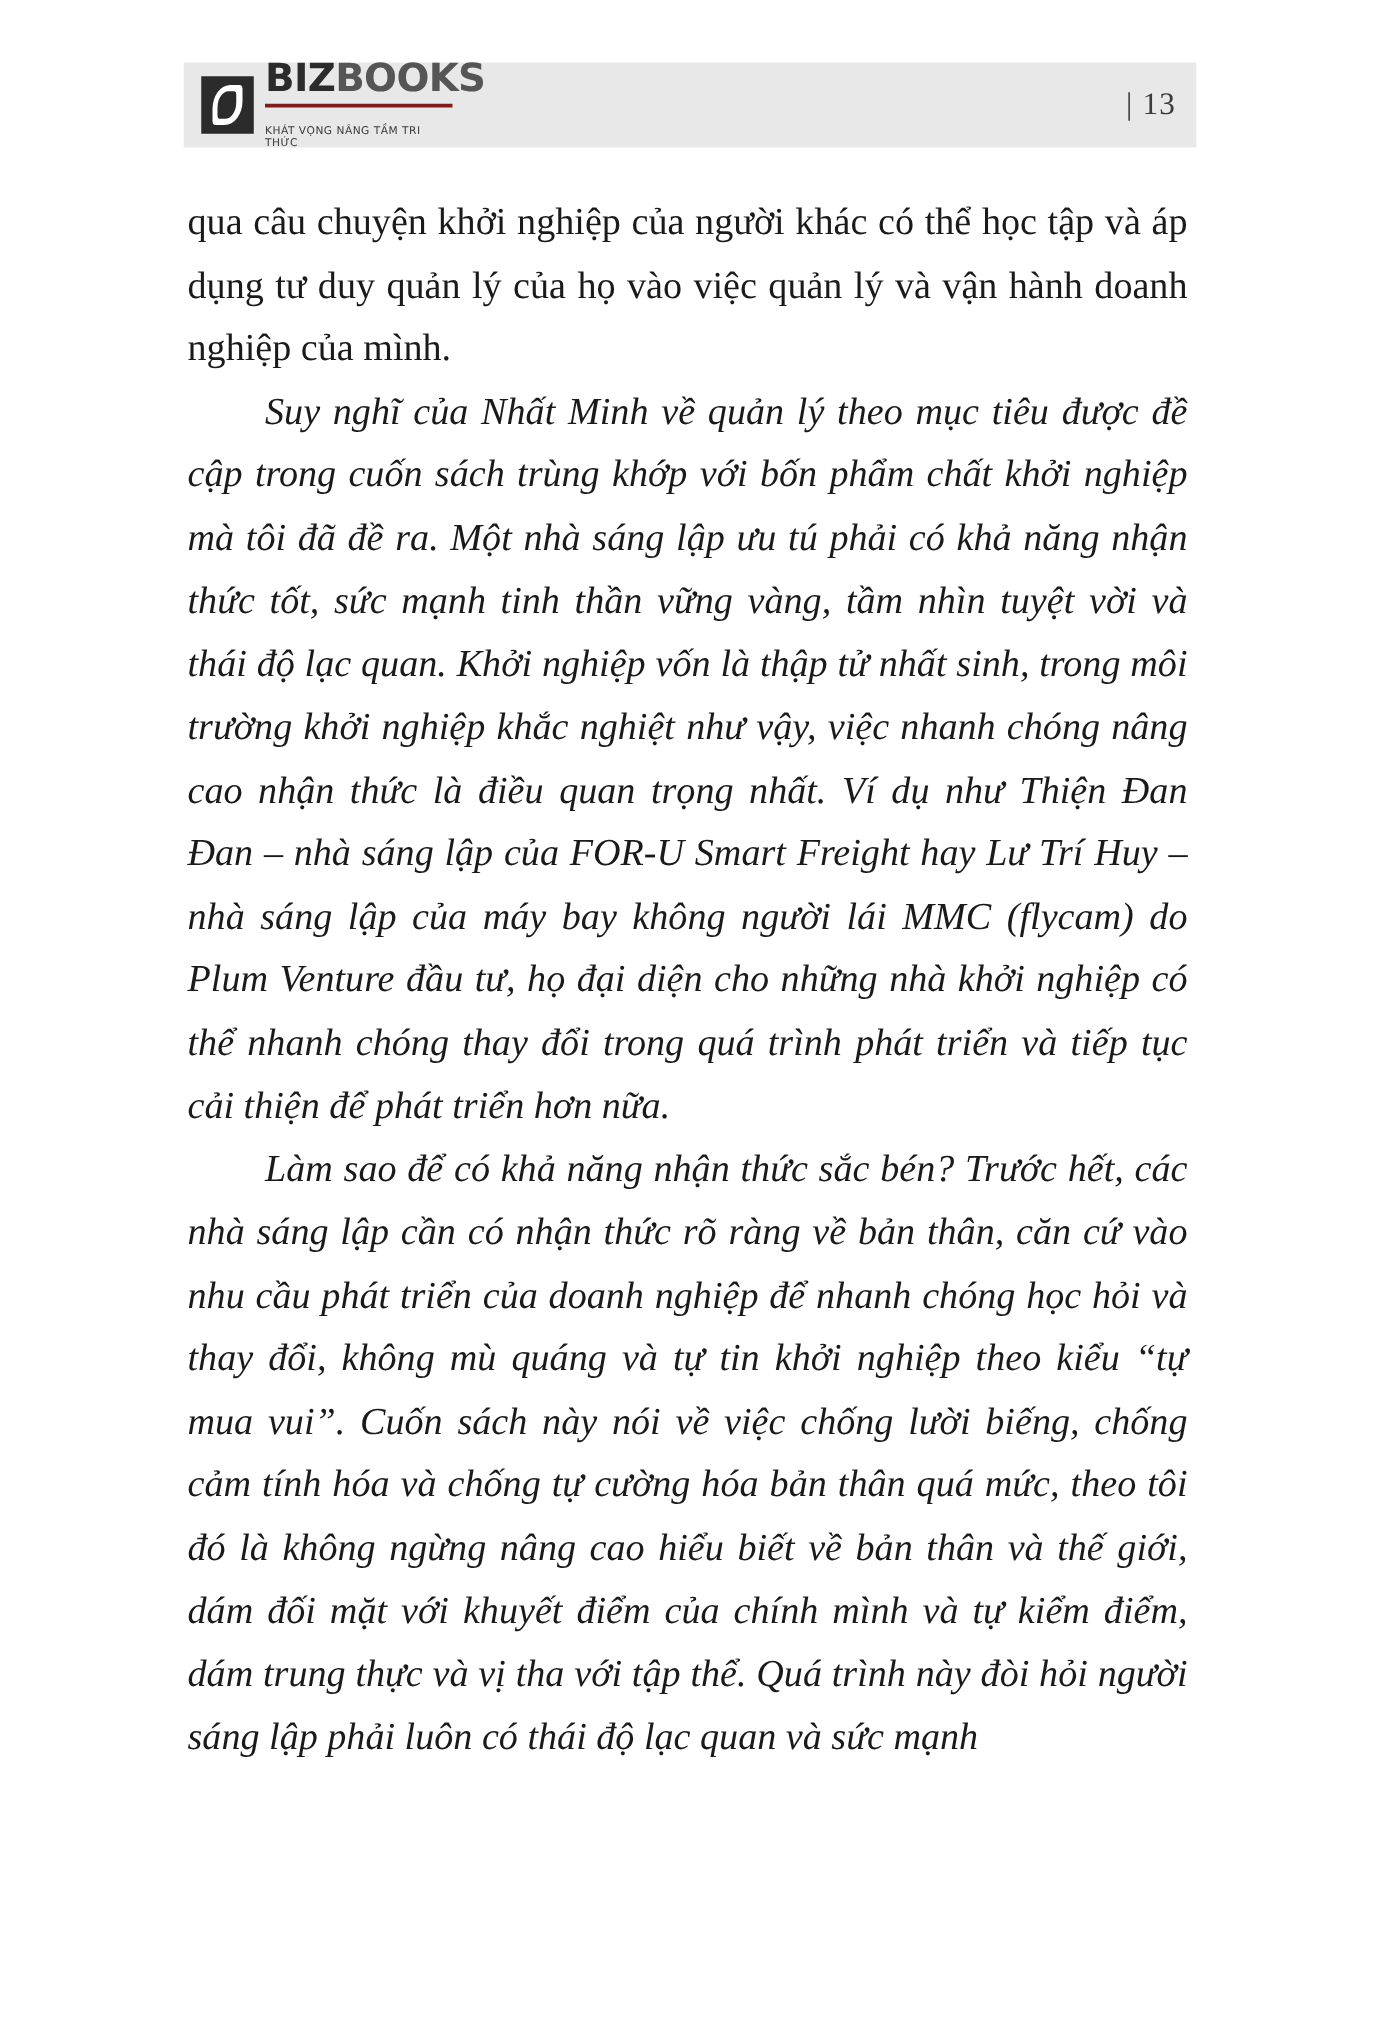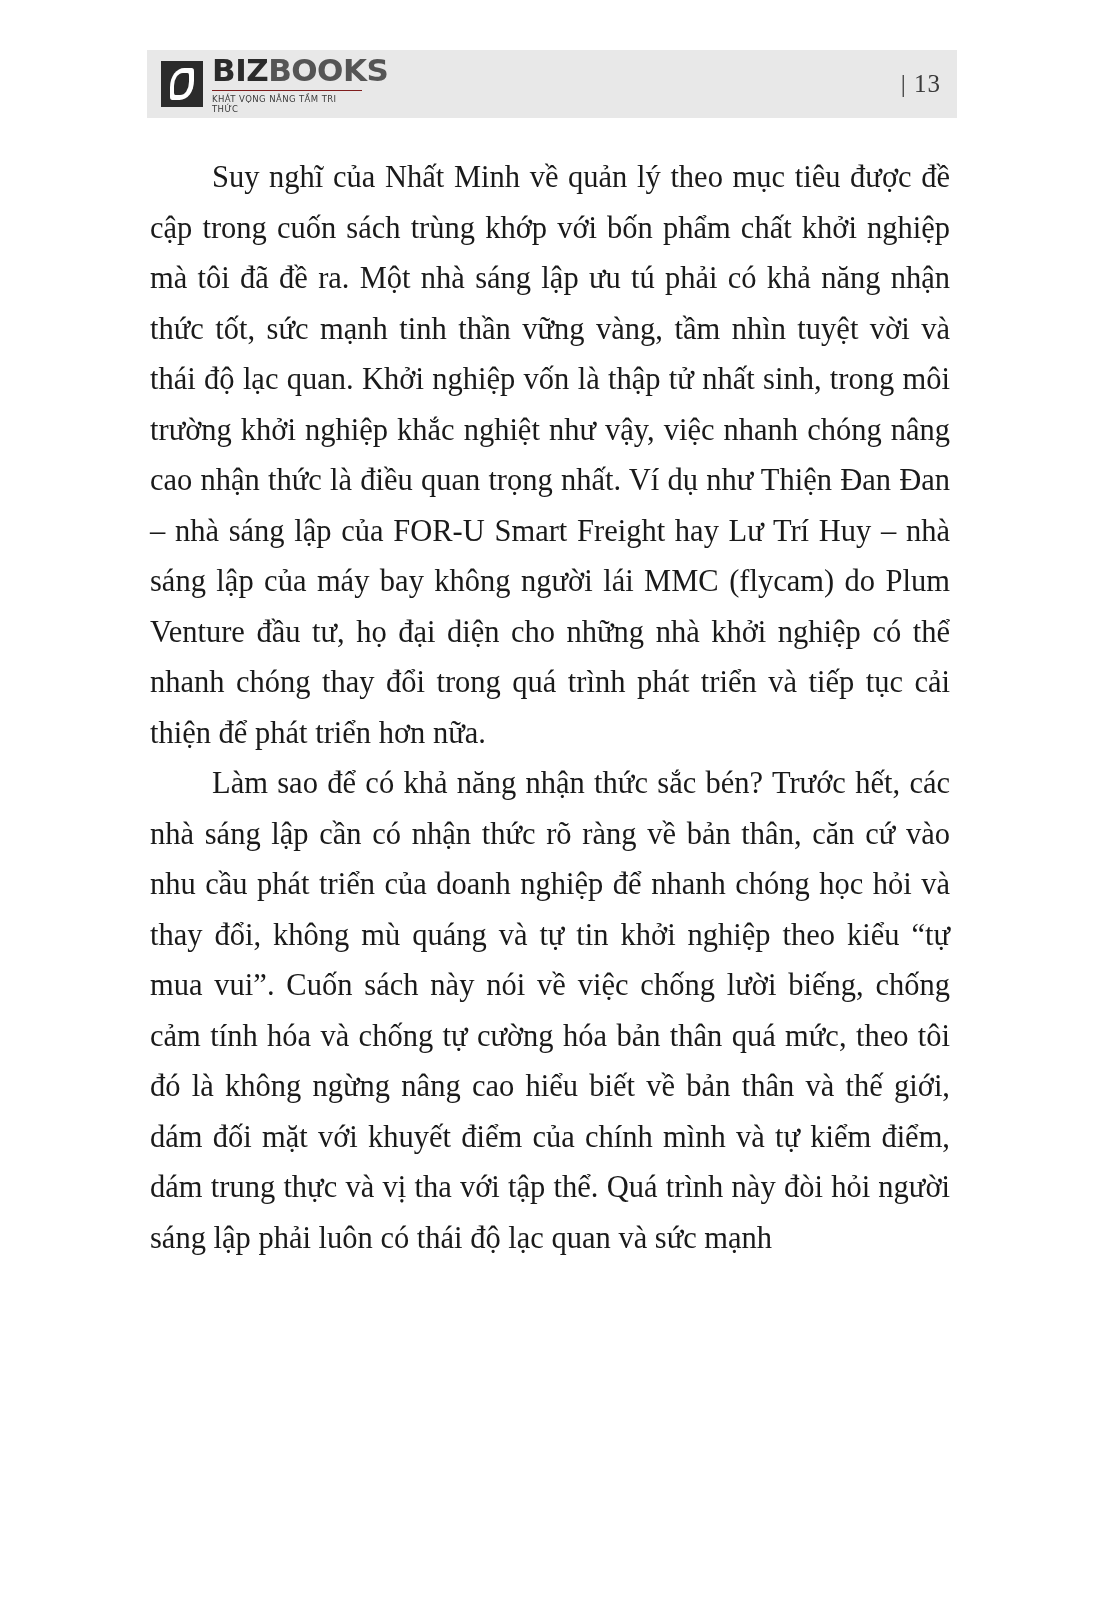--- a/index.html
+++ b/index.html
@@ -74,22 +74,22 @@
     color: #2b2b2b;
   }
   .logo-word .biz { color: #2b2b2b; }
   .logo-word .books { color: #555555; }
   .logo-tag {
     font-family: "DejaVu Sans", sans-serif;
     font-size: 8.5px;
     letter-spacing: 0.4px;
     color: #3a3a3a;
     margin-top: 4px;
-    border-top: 1px solid #7f1d1d;
-    padding-top: 3px;
+    border-top: 3px solid #7f1d1d;
+    padding-top: 14px;
     width: 150px;
   }
   .page-number {
     margin-left: auto;
     margin-right: 16px;
     font-family: "Liberation Serif", serif;
     font-size: 25px;
     color: #3b3b3b;
     letter-spacing: 1px;
   }
@@ -104,20 +104,21 @@
     line-height: 50.5px;
     color: #1a1a1a;
     text-align: justify;
     text-justify: inter-word;
   }
   .body-text p {
     margin: 0;
   }
   .body-text p.indent {
     text-indent: 62px;
+    font-style: italic;
   }
 </style>
 </head>
 <body>
 
 <div class="page">
 
   <div class="header-band">
     <div class="logo-block">
       <div class="logo-mark">
@@ -126,17 +127,18 @@
       </div>
       <div class="logo-text">
         <div class="logo-word"><span class="biz">BIZ</span><span class="books">BOOKS</span></div>
         <div class="logo-tag">KHÁT VỌNG NÂNG TẦM TRI THỨC</div>
       </div>
     </div>
     <div class="page-number">| 13</div>
   </div>
 
   <div class="body-text">
+    <p>qua câu chuyện khởi nghiệp của người khác có thể học tập và áp dụng tư duy quản lý của họ vào việc quản lý và vận hành doanh nghiệp của mình.</p>
     <p class="indent">Suy nghĩ của Nhất Minh về quản lý theo mục tiêu được đề cập trong cuốn sách trùng khớp với bốn phẩm chất khởi nghiệp mà tôi đã đề ra. Một nhà sáng lập ưu tú phải có khả năng nhận thức tốt, sức mạnh tinh thần vững vàng, tầm nhìn tuyệt vời và thái độ lạc quan. Khởi nghiệp vốn là thập tử nhất sinh, trong môi trường khởi nghiệp khắc nghiệt như vậy, việc nhanh chóng nâng cao nhận thức là điều quan trọng nhất. Ví dụ như Thiện Đan Đan – nhà sáng lập của FOR-U Smart Freight hay Lư Trí Huy – nhà sáng lập của máy bay không người lái MMC (flycam) do Plum Venture đầu tư, họ đại diện cho những nhà khởi nghiệp có thể nhanh chóng thay đổi trong quá trình phát triển và tiếp tục cải thiện để phát triển hơn nữa.</p>
     <p class="indent">Làm sao để có khả năng nhận thức sắc bén? Trước hết, các nhà sáng lập cần có nhận thức rõ ràng về bản thân, căn cứ vào nhu cầu phát triển của doanh nghiệp để nhanh chóng học hỏi và thay đổi, không mù quáng và tự tin khởi nghiệp theo kiểu “tự mua vui”. Cuốn sách này nói về việc chống lười biếng, chống cảm tính hóa và chống tự cường hóa bản thân quá mức, theo tôi đó là không ngừng nâng cao hiểu biết về bản thân và thế giới, dám đối mặt với khuyết điểm của chính mình và tự kiểm điểm, dám trung thực và vị tha với tập thể. Quá trình này đòi hỏi người sáng lập phải luôn có thái độ lạc quan và sức mạnh</p>
   </div>
 
 </div>
 
 </body></html>

